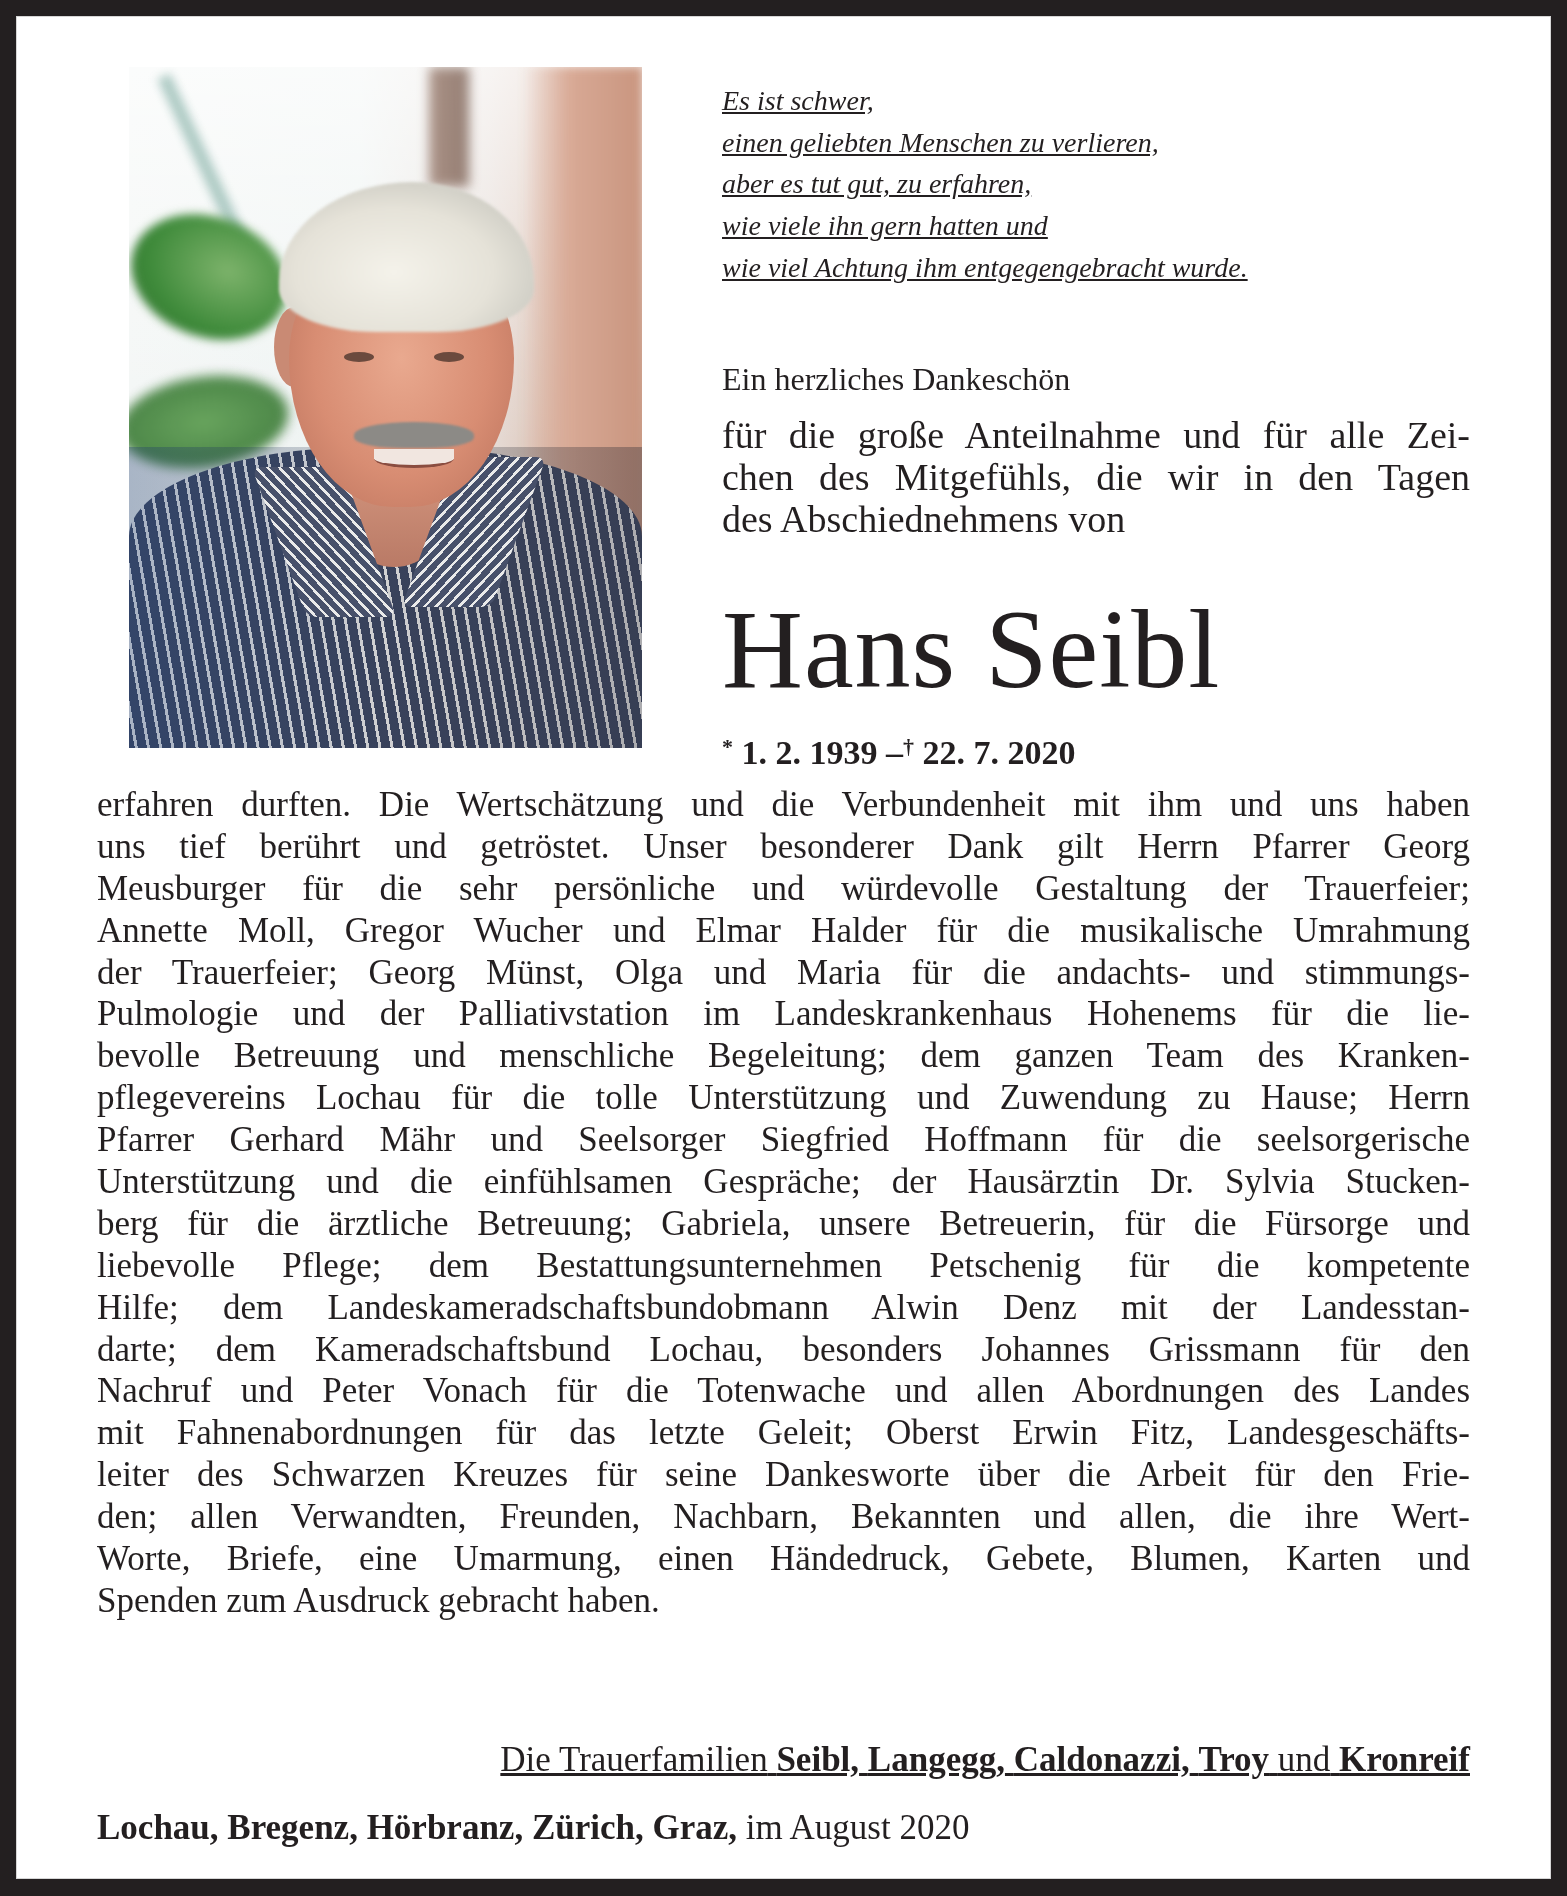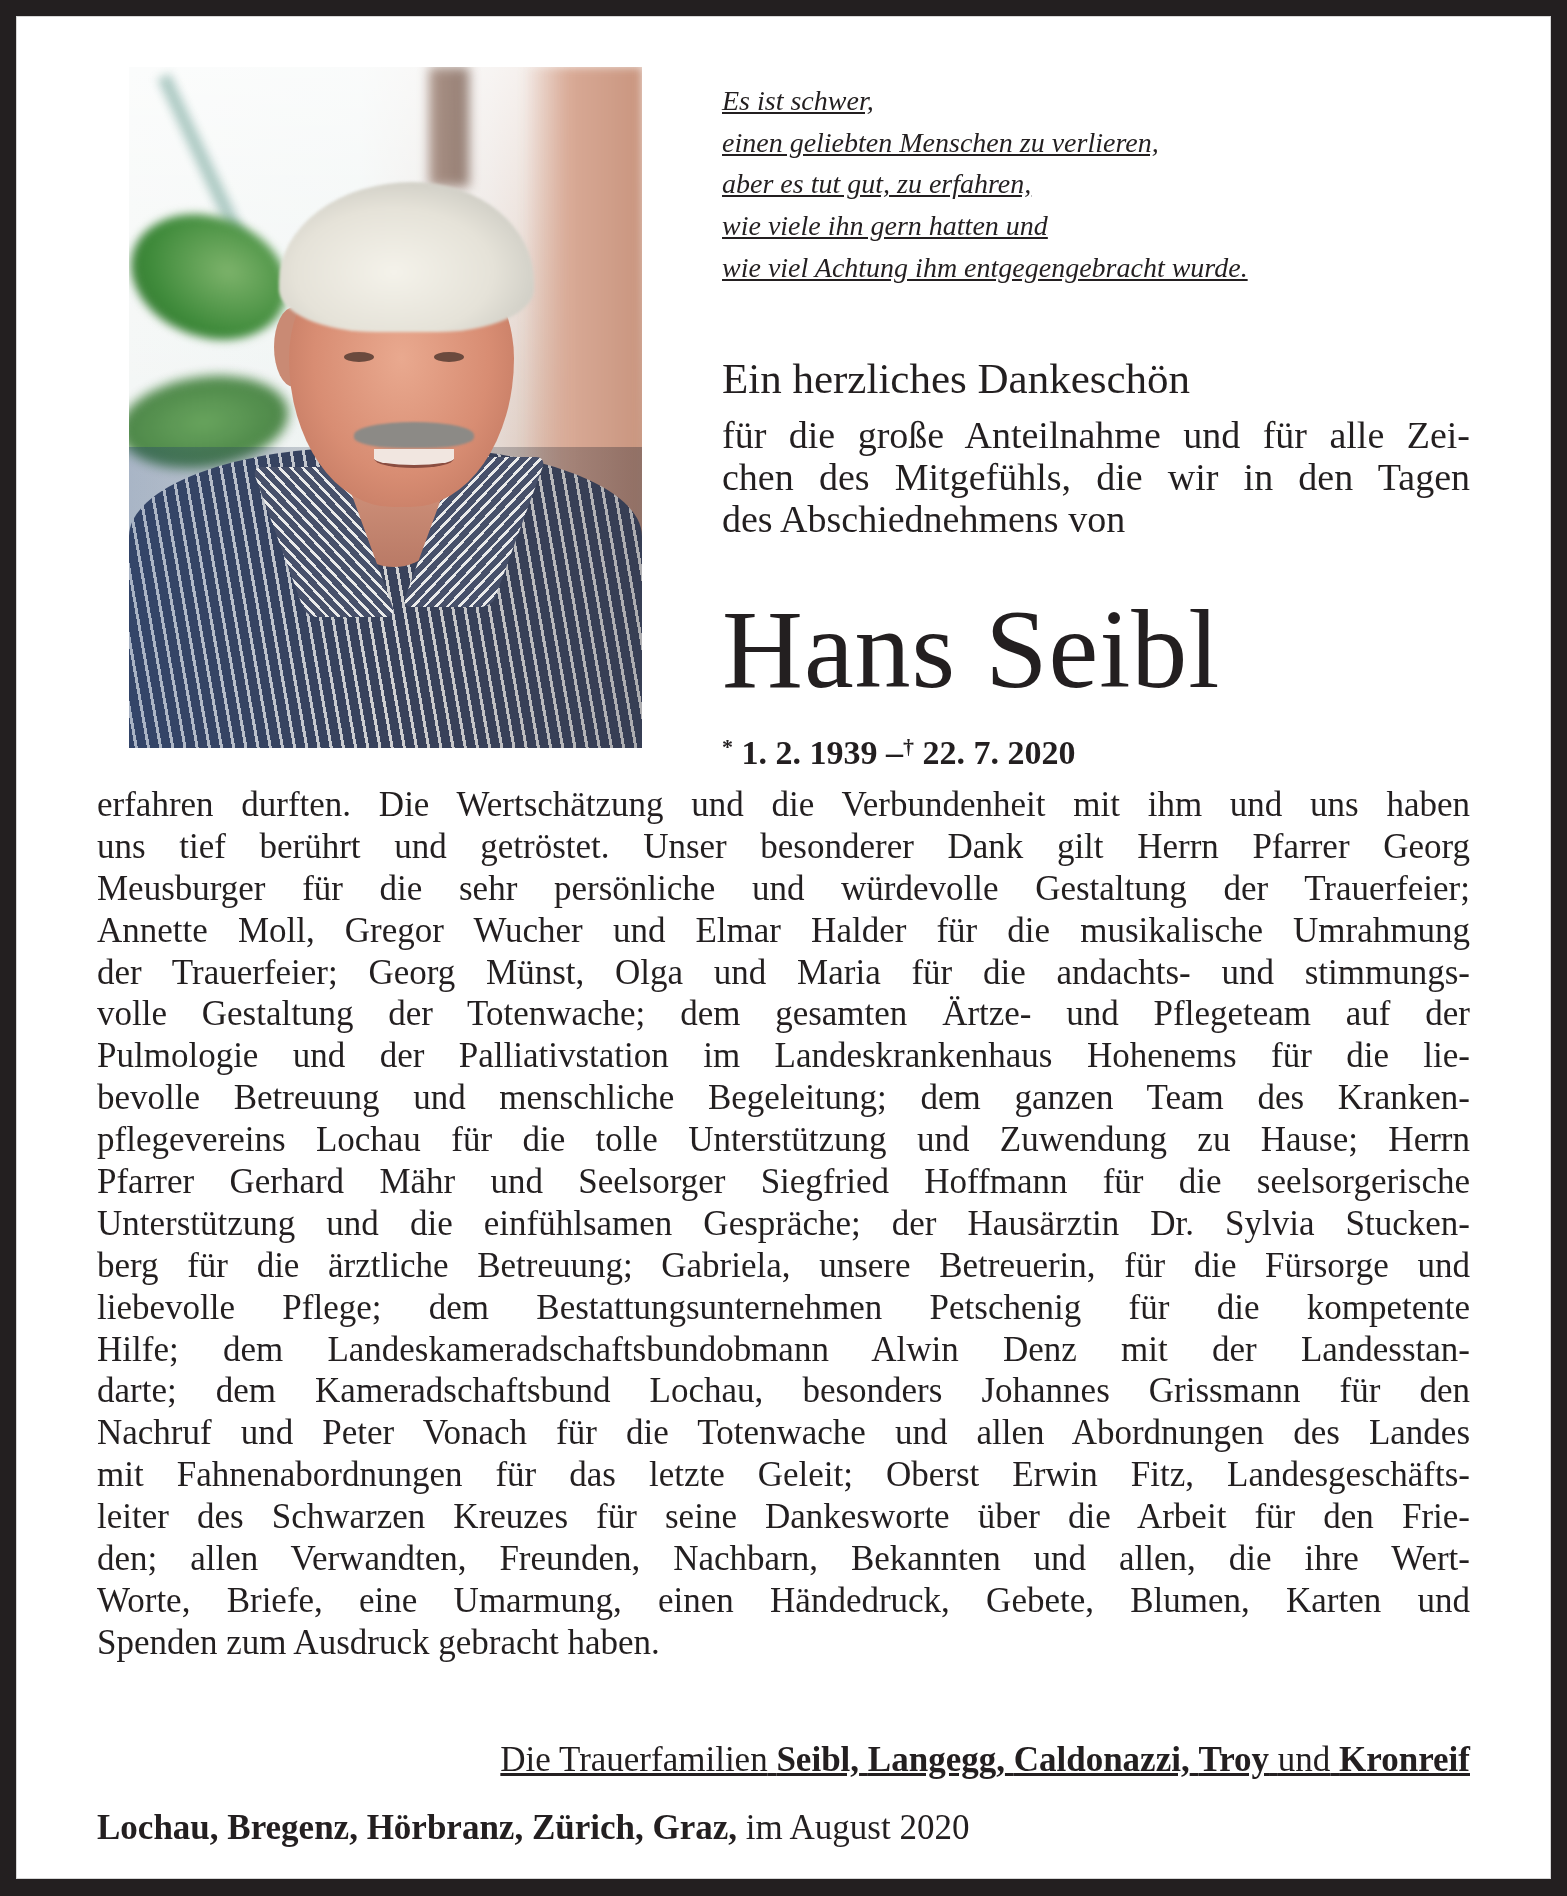--- a/index.html
+++ b/index.html
@@ -101,21 +101,21 @@
     border-radius: 0 0 50% 50%; background: #f1e6e0; border-bottom: 3px solid #8a4d40;
   }
 
   
   .poem {
     left: 722px; top: 80px; width: 780px;
     font-style: italic; font-size: 28px; line-height: 41.7px; white-space: nowrap; text-decoration: underline;
   }
   .poem div { height: 41.7px; }
   .thanks-heading {
-    left: 722px; top: 354px; font-size: 43px; line-height: 50px; white-space: nowrap;
+    left: 722px; top: 354px; font-size: 32px; line-height: 50px; white-space: nowrap;
   }
   .intro {
     left: 722px; top: 414px; width: 748px; font-size: 38px; line-height: 42px;
   }
   .jl { display: block; text-align: justify; text-align-last: justify; height: 42px; white-space: normal; }
   .ll { display: block; text-align: left; height: 42px; white-space: nowrap; }
   .name {
     left: 722px; top: 589px; font-size: 112px; line-height: 120px; white-space: nowrap; letter-spacing: 1px;
   }
   .dates {
@@ -184,21 +184,20 @@
   <span>–</span><sup>†</sup>
   <span>22. 7. 2020</span>
 </div>
 
 <div class="abs body-text">
   <span class="jl">erfahren durften. Die Wertschätzung und die Verbundenheit mit ihm und uns haben</span>
   <span class="jl">uns tief berührt und getröstet. Unser besonderer Dank gilt Herrn Pfarrer Georg</span>
   <span class="jl">Meusburger für die sehr persönliche und würdevolle Gestaltung der Trauerfeier;</span>
   <span class="jl">Annette Moll, Gregor Wucher und Elmar Halder für die musikalische Umrahmung</span>
   <span class="jl">der Trauerfeier; Georg Münst, Olga und Maria für die andachts- und stimmungs-</span>
-  <span class="jl">volle Gestaltung der Totenwache; dem gesamten Ärtze- und Pflegeteam auf der</span>
   <span class="jl">Pulmologie und der Palliativstation im Landeskrankenhaus Hohenems für die lie-</span>
   <span class="jl">bevolle Betreuung und menschliche Begeleitung; dem ganzen Team des Kranken-</span>
   <span class="jl">pflegevereins Lochau für die tolle Unterstützung und Zuwendung zu Hause; Herrn</span>
   <span class="jl">Pfarrer Gerhard Mähr und Seelsorger Siegfried Hoffmann für die seelsorgerische</span>
   <span class="jl">Unterstützung und die einfühlsamen Gespräche; der Hausärztin Dr. Sylvia Stucken-</span>
   <span class="jl">berg für die ärztliche Betreuung; Gabriela, unsere Betreuerin, für die Fürsorge und</span>
   <span class="jl">liebevolle Pflege; dem Bestattungsunternehmen Petschenig für die kompetente</span>
   <span class="jl">Hilfe; dem Landeskameradschaftsbundobmann Alwin Denz mit der Landesstan-</span>
   <span class="jl">darte; dem Kameradschaftsbund Lochau, besonders Johannes Grissmann für den</span>
   <span class="jl">Nachruf und Peter Vonach für die Totenwache und allen Abordnungen des Landes</span>

